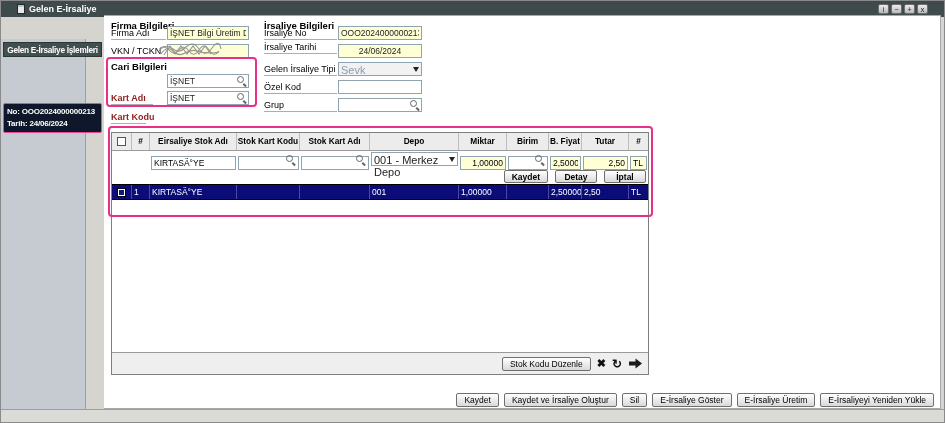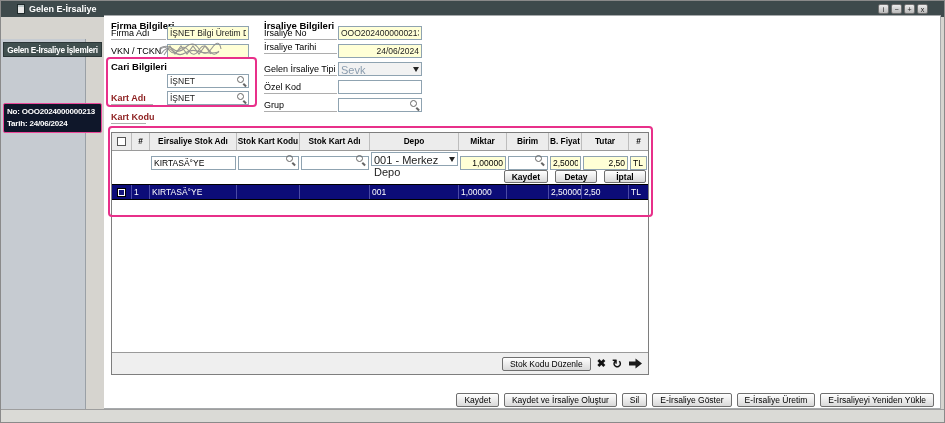--- a/index.html
+++ b/index.html
@@ -46,21 +46,21 @@
   
   .main{position:absolute;left:103px;top:14px;right:3px;bottom:13px;background:#fff;
     border:1px solid #a7aaac;border-left:none;}
   .sec-title{position:absolute;font-size:9.5px;font-weight:bold;color:#000;white-space:nowrap;}
   .flabel{position:absolute;font-size:9px;color:#000;height:13px;line-height:12px;
     border-bottom:1px solid #adadad;white-space:nowrap;}
   .flabel.red{color:#8d1f1f;font-weight:bold;}
   .inp{position:absolute;height:14px;border:1px solid #8fa3b1;background:#fff;
     font-size:8.5px;padding:0 2px;font-family:"Liberation Sans",sans-serif;color:#222;}
   .inp.yellow{background:#ffffd6;}
-  .inp.right{text-align:right;}
+  .inp.right{text-align:center;}
   .lk-mag{position:absolute;}
   .sel{position:absolute;height:14px;border:1px solid #8fa3b1;background:#fff;font-size:11px;
     padding:1px 12px 0 2px;color:#222;cursor:pointer;}
   .sel .chev{position:absolute;right:2px;top:4px;width:0;height:0;
     border-left:3.5px solid transparent;border-right:3.5px solid transparent;border-top:5px solid #222;}
   .sel.disabled{background:#f2f2f2;color:#8a9cae;}
 
   .scribble{position:absolute;pointer-events:none;}
 
   .hl-box{position:absolute;border:2px solid #e8308a;border-radius:4px;pointer-events:none;z-index:5;}

